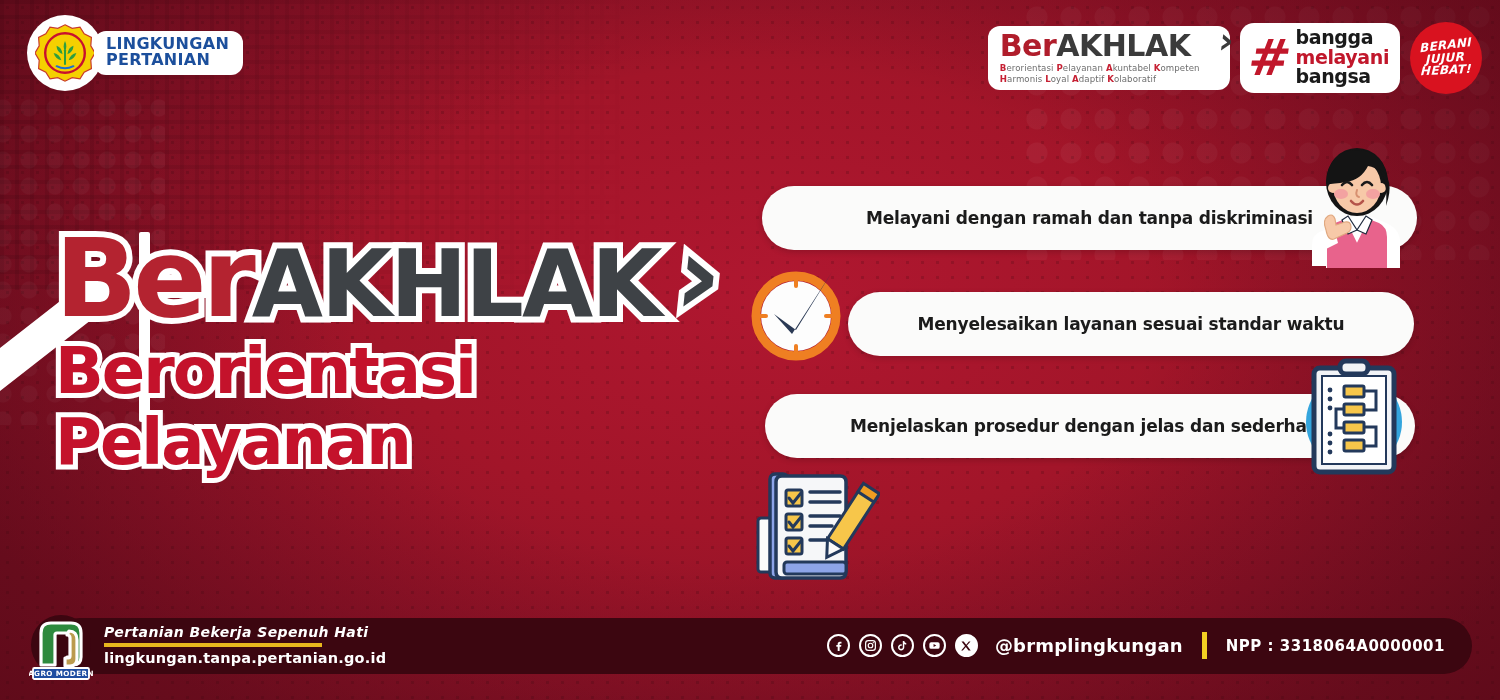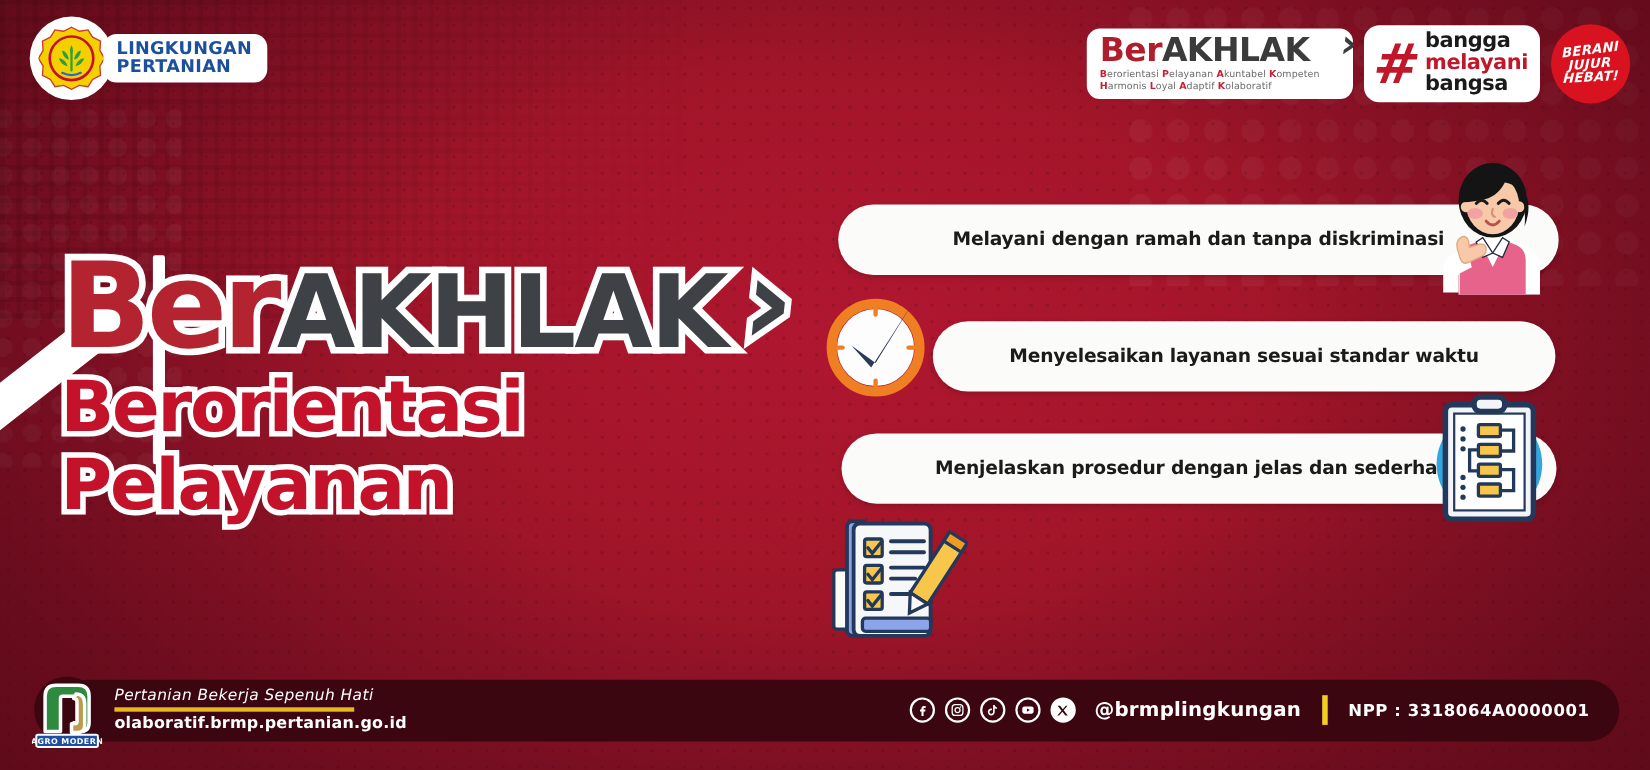--- a/index.html
+++ b/index.html
@@ -232,21 +232,21 @@
   }
   .agro-logo {
     position:relative; z-index:3;
     width:66px;height:72px;
     display:flex;align-items:center;justify-content:center;
   }
   #footer-text {
     position:absolute; left:104px; top:624px; z-index:3;
   }
   .f-tag {
-    font-size:14px; font-weight:normal; font-style:italic;
+    font-size:14px; font-weight:bold; font-style:italic;
     color:#fff; letter-spacing:.4px;
     font-family:"DejaVu Sans", sans-serif;
   }
   .f-rule { width:218px; height:4px; background:#e8b71d; margin:3px 0 3px 0; }
   .f-url {
     font-size:14.5px; font-weight:bold; color:#fff; letter-spacing:.2px;
     font-family:"DejaVu Sans", sans-serif;
   }
   #footer-social {
     position:absolute; right:55px; top:632px; z-index:3;
@@ -474,21 +474,21 @@
         <path d="M40 18 q8 0 8 9 v19 q0 7-7 7 h-5 v-8 h3 q2 0 2-2 v-18 q0-3-3-3z" fill="#bb9b4e" stroke="#fff" stroke-width="3.2" stroke-linejoin="round"></path>
         <rect x="4" y="55" width="56" height="11" rx="1.5" fill="#1f4ea1" stroke="#fff" stroke-width="1.8"></rect>
         <text x="32" y="63.4" text-anchor="middle" fill="#ffffff" font-family="DejaVu Sans, sans-serif" font-size="7.2" font-weight="bold" letter-spacing="0.4">AGRO MODERN</text>
       </svg>
     </div>
   </div>
 
   <div id="footer-text">
     <div class="f-tag">Pertanian Bekerja Sepenuh Hati</div>
     <div class="f-rule"></div>
-    <div class="f-url">olaboratif.brmp.pertanian.go.id</div>
+    <div class="f-url">lingkungan.tanpa.pertanian.go.id</div>
   </div>
 
   <div id="footer-social">
     <div class="s-ico">
       <svg width="13" height="13" viewBox="0 0 24 24" fill="#fff" aria-hidden="true">
         <path d="M14.5 8.5h3V5h-3c-2.5 0-4 1.7-4 4.2V11H8v3.5h2.5V22h3.6v-7.5h2.7l.5-3.5h-3.2V9.6c0-.7.3-1.1 1.4-1.1z"></path>
       </svg>
     </div>
     <div class="s-ico">
       <svg width="13" height="13" viewBox="0 0 24 24" fill="none" stroke="#fff" stroke-width="2.2" aria-hidden="true">

